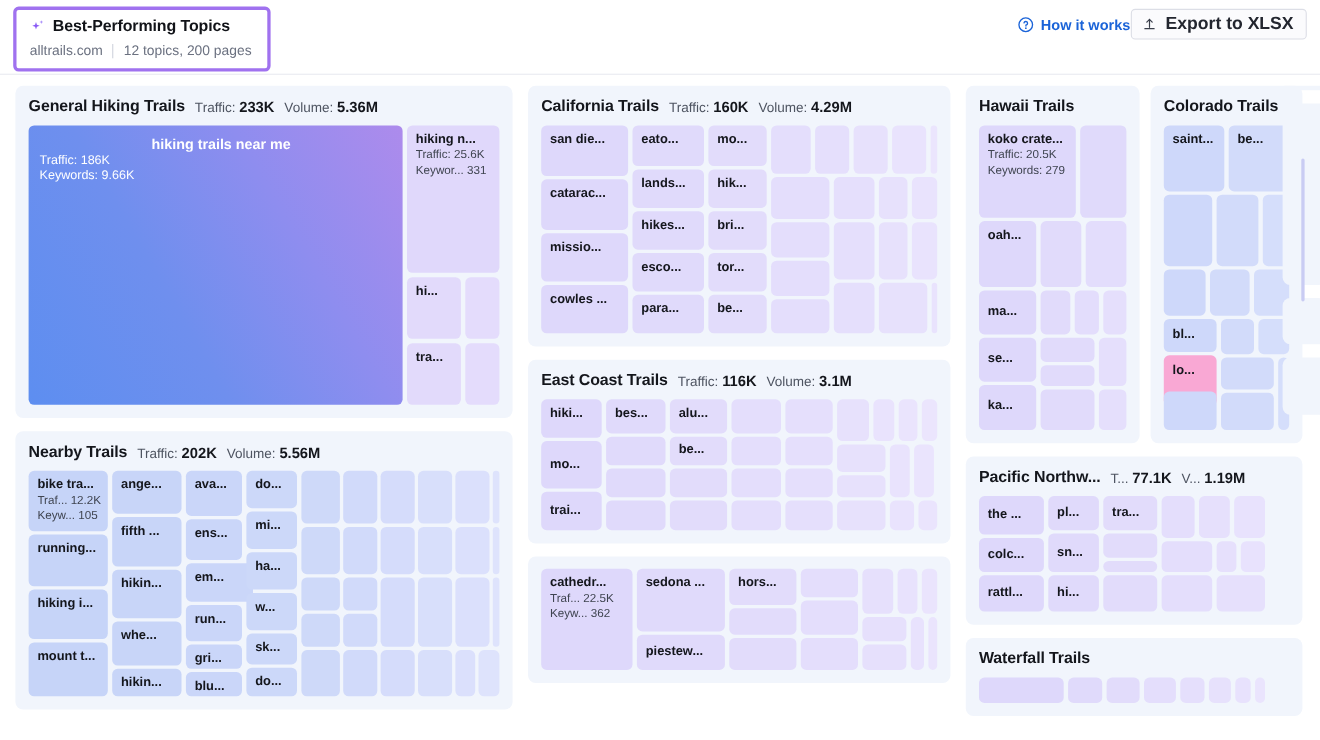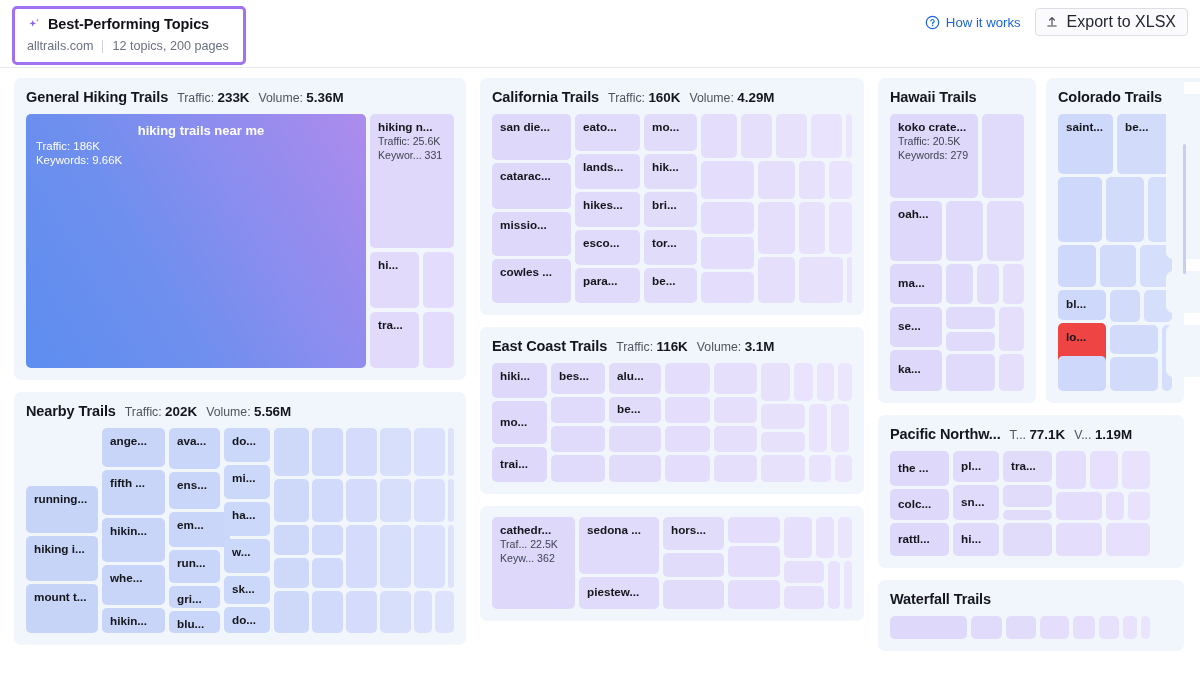--- a/index.html
+++ b/index.html
@@ -32,21 +32,21 @@
     font-size: 14.5px; font-weight: bold; color: #111318; letter-spacing: -0.1px;
   }
   .sub-row {
     margin-top: 7px; display: flex; align-items: center; gap: 9px;
     font-size: 12.6px; color: #6b7180;
   }
   .sub-div { width: 1px; height: 13px; background: #cfd3dd; display: block; }
 
   .header-right {
     position: absolute; right: 12px; top: 8px;
-    display: flex; align-items: center; gap: 14px;
+    display: flex; align-items: center;  font-weight: bold;
   }
   .how-it-works {
     display: flex; align-items: center; gap: 6px;
     color: #1a63d8; font-size: 13.2px; cursor: pointer;
   }
   .q-icon { width: 15px; height: 15px; display: block; }
   .export-btn {
     display: flex; align-items: center; gap: 8px;
     border: 1px solid #dcdee6; border-radius: 4px;
     background: #fbfbfd; padding: 5px 11px 5px 9px;
@@ -205,20 +205,25 @@
           <span>Traffic:</span>
           <b>202K</b>
         </span>
         <span class="metric">
           <span>Volume:</span>
           <b>5.56M</b>
         </span>
       </div>
       <div class="tiles" style="height:205px">
 
+        <div class="tile" style="left:0;top:0;width:72px;height:55px;background:#c6d4f8">
+          <span class="tile-kw">bike tra...</span>
+          <span class="tile-stat">Traf...  12.2K</span>
+          <span class="tile-stat">Keyw...   105</span>
+        </div>
         <div class="tile" style="left:0;top:58px;width:72px;height:47px;background:#c6d4f8">
           <span class="tile-kw">running...</span>
         </div>
         <div class="tile" style="left:0;top:108px;width:72px;height:45px;background:#c6d4f8">
           <span class="tile-kw">hiking i...</span>
         </div>
         <div class="tile" style="left:0;top:156px;width:72px;height:49px;background:#c6d4f8">
           <span class="tile-kw">mount t...</span>
         </div>
 
@@ -561,21 +566,21 @@
           <div class="tile" style="left:0;top:131px;width:38px;height:42px;background:#ced8fa"></div>
           <div class="tile" style="left:42px;top:131px;width:36px;height:42px;background:#d2dbfa"></div>
           <div class="tile" style="left:82px;top:131px;width:32px;height:42px;background:#d5defb"></div>
 
           <div class="tile" style="left:0;top:176px;width:48px;height:30px;background:#ced8fa">
             <span class="tile-kw" style="margin-top:7px">bl...</span>
           </div>
           <div class="tile" style="left:52px;top:176px;width:30px;height:32px;background:#d2dbfa"></div>
           <div class="tile" style="left:86px;top:176px;width:28px;height:32px;background:#d5defb"></div>
 
-          <div class="tile" style="left:0;top:209px;width:48px;height:46px;background:#ef4444">
+          <div class="tile" style="left:0;top:209px;width:48px;height:46px;background:#f9a8d4">
             <span class="tile-kw" style="margin-top:7px">lo...</span>
           </div>
           <div class="tile" style="left:52px;top:211px;width:48px;height:29px;background:#d2dbfa"></div>
           <div class="tile" style="left:104px;top:211px;width:10px;height:66px;background:#d5defb"></div>
 
           <div class="tile" style="left:0;top:242px;width:48px;height:35px;background:#ced8fa"></div>
           <div class="tile" style="left:52px;top:243px;width:48px;height:34px;background:#d2dbfa"></div>
         </div>
       </div>
     </div>

